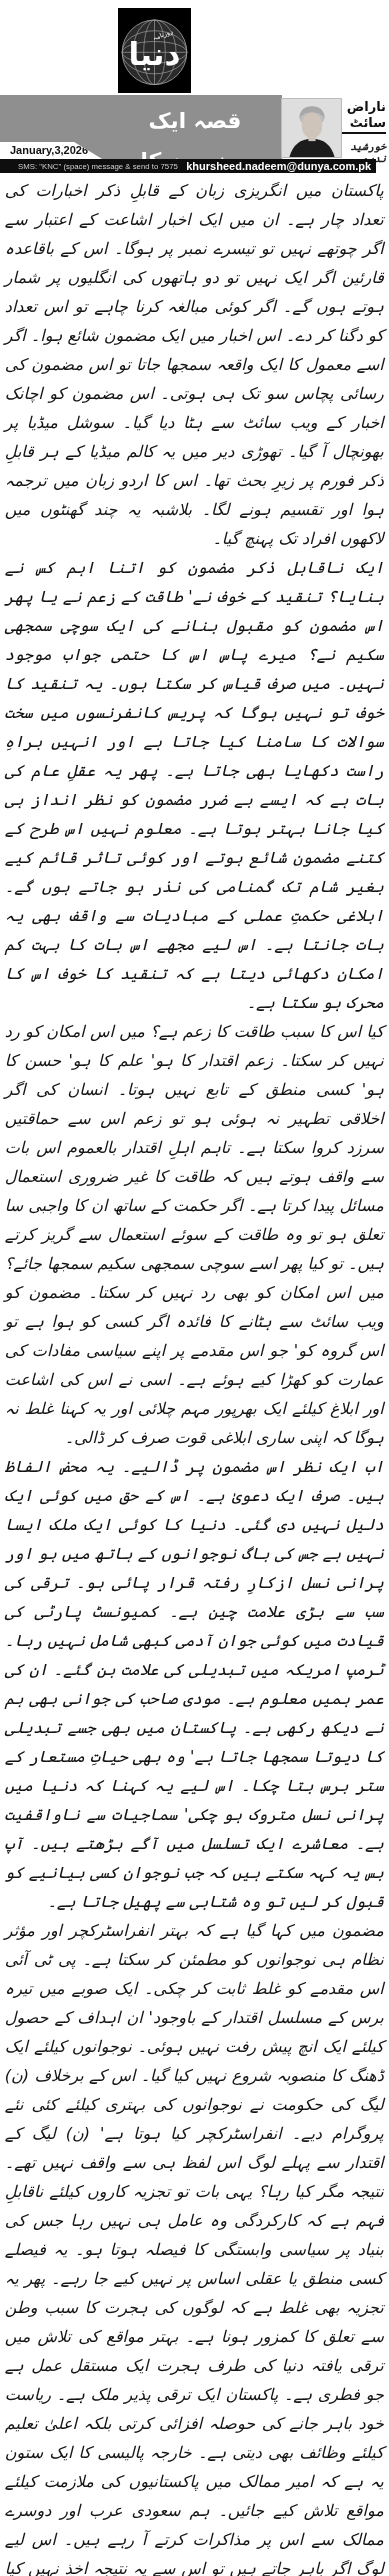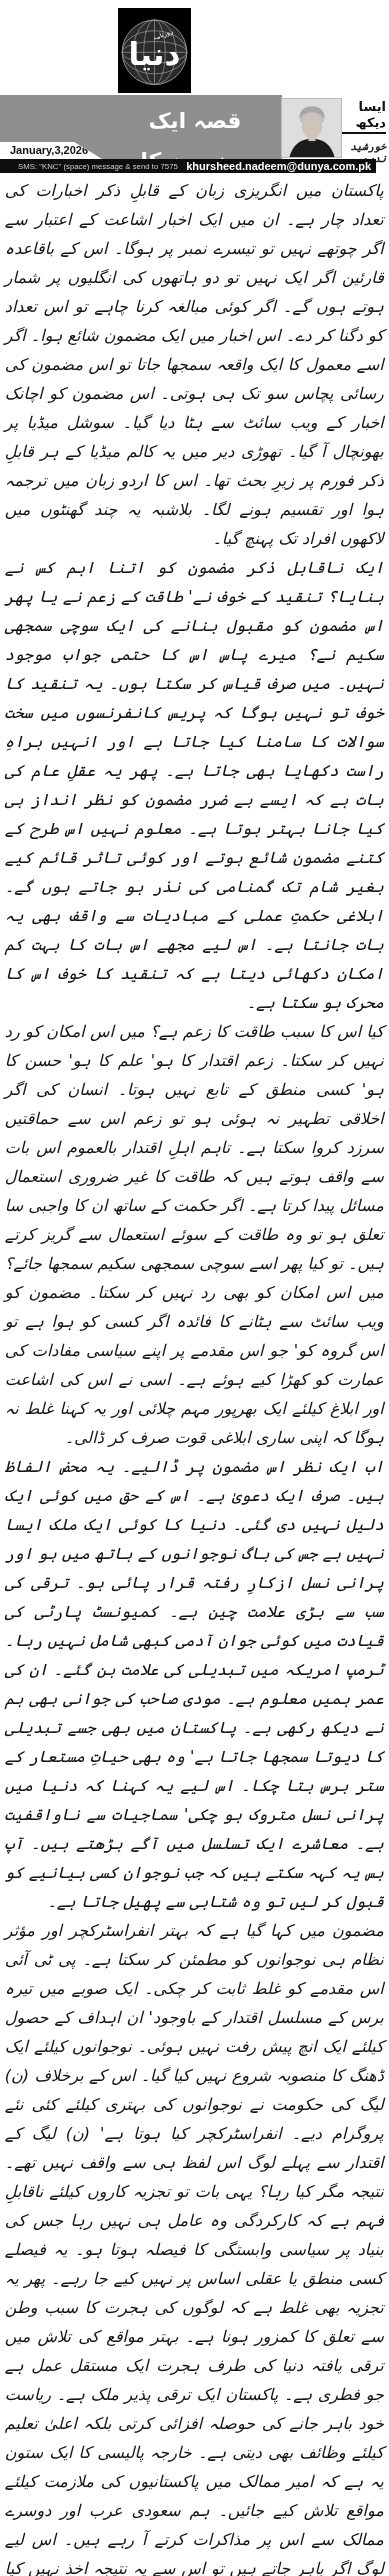--- a/index.html
+++ b/index.html
@@ -77,22 +77,22 @@
       <rect width="100" height="98" fill="#dedede"></rect>
       <ellipse cx="50" cy="30" rx="21" ry="16" fill="#bdbdbd"></ellipse>
       <ellipse cx="50" cy="44" rx="17" ry="22" fill="#cfc4ba"></ellipse>
       <path d="M29 32 Q30 12 50 12 Q70 12 71 32 Q64 22 50 22 Q36 22 29 32 Z" fill="#a8a8a8"></path>
       <path d="M12 98 Q20 66 50 66 Q80 66 88 98 Z" fill="#1c1c1c"></path>
       <rect x="44" y="58" width="12" height="12" fill="#cfc4ba"></rect>
     </svg>
   </div>
 
   <div class="column-brand">
-    <div class="brand-line">ایسا</div>
-    <div class="brand-line">دیکھ</div>
+    <div class="brand-line">ناراض</div>
+    <div class="brand-line">سائٹ</div>
     <div class="brand-rule"></div>
     <div class="author-sign">خورشید ندیم</div>
   </div>
 
   <div class="black-bar">
     <span class="sms-text">SMS: "KNC" (space) message &amp; send to 7575</span>
     <span class="email-text">khursheed.nadeem@dunya.com.pk</span>
   </div>
 
   <div class="article">

